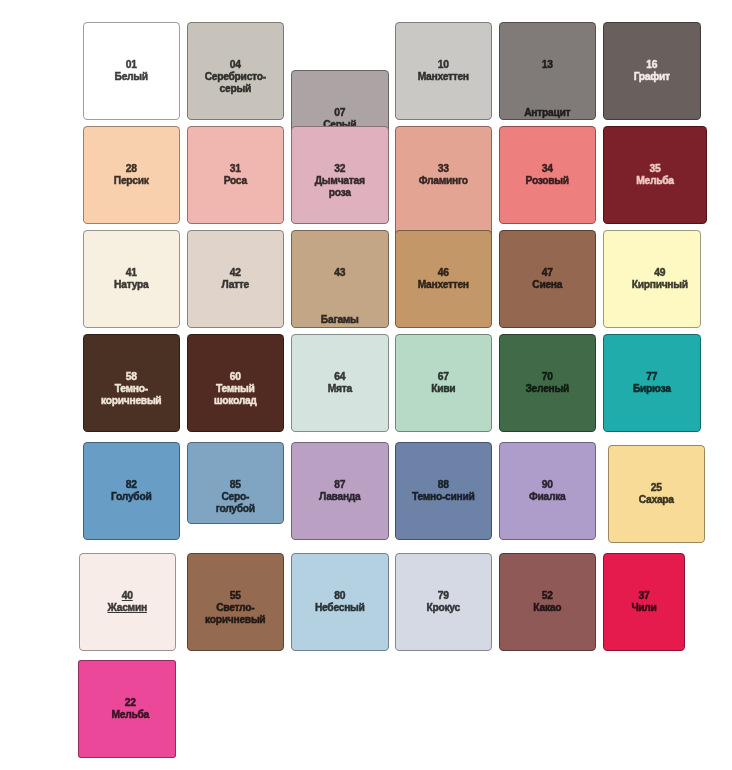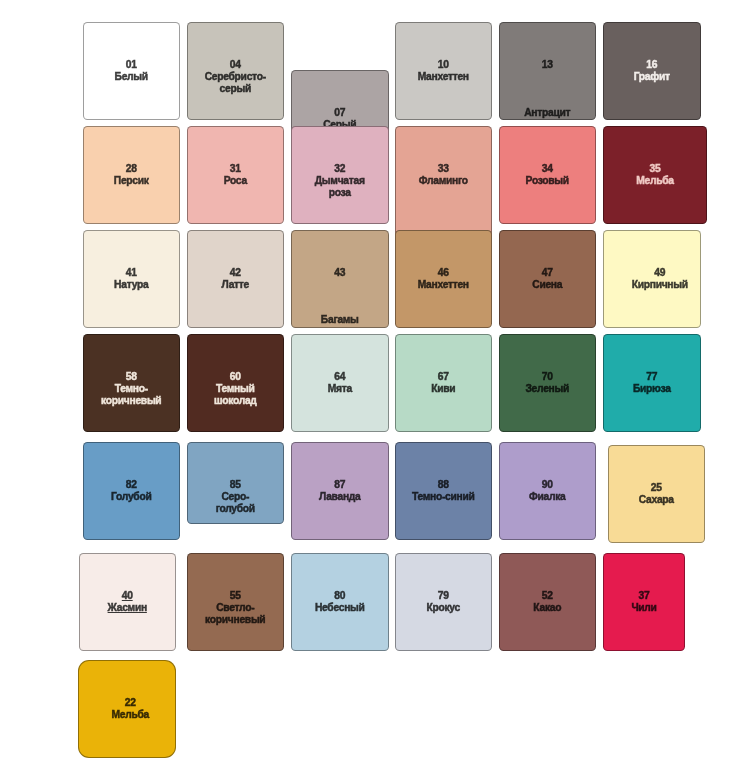--- a/index.html
+++ b/index.html
@@ -176,17 +176,17 @@
       <span class="sw-name">Крокус</span>
     </div>
     <div class="swatch ink-dark" style="left: 498.5px; top: 552.5px; width: 97.5px; height: 98px; border-radius: 4.5px; background: rgb(143, 89, 87); border: 1px solid rgba(0, 0, 0, 0.38); color: rgb(59, 59, 59);">
       <span class="sw-code">52</span>
       <span class="sw-name">Какао</span>
     </div>
     <div class="swatch ink-dark" style="left: 603px; top: 552.5px; width: 82px; height: 98px; border-radius: 4.5px; background: rgb(229, 27, 78); border: 1px solid rgba(0, 0, 0, 0.38); color: rgb(59, 59, 59);">
       <span class="sw-code">37</span>
       <span class="sw-name">Чили</span>
     </div>
-    <div class="swatch ink-dark" style="left: 78px; top: 659.5px; width: 97.5px; height: 98px; border-radius: 11px; background: #eab308; border: 1px solid rgba(0, 0, 0, 0.38); color: rgb(59, 59, 59); padding-left: 7px;">
+    <div class="swatch ink-dark" style="left: 78px; top: 659.5px; width: 97.5px; height: 98px; border-radius: 3px; background: #ec4899; border: 1px solid rgba(0, 0, 0, 0.38); color: rgb(59, 59, 59); padding-left: 7px;">
       <span class="sw-code">22</span>
       <span class="sw-name">Мельба</span>
     </div>
 </div>
 
 </body></html>

